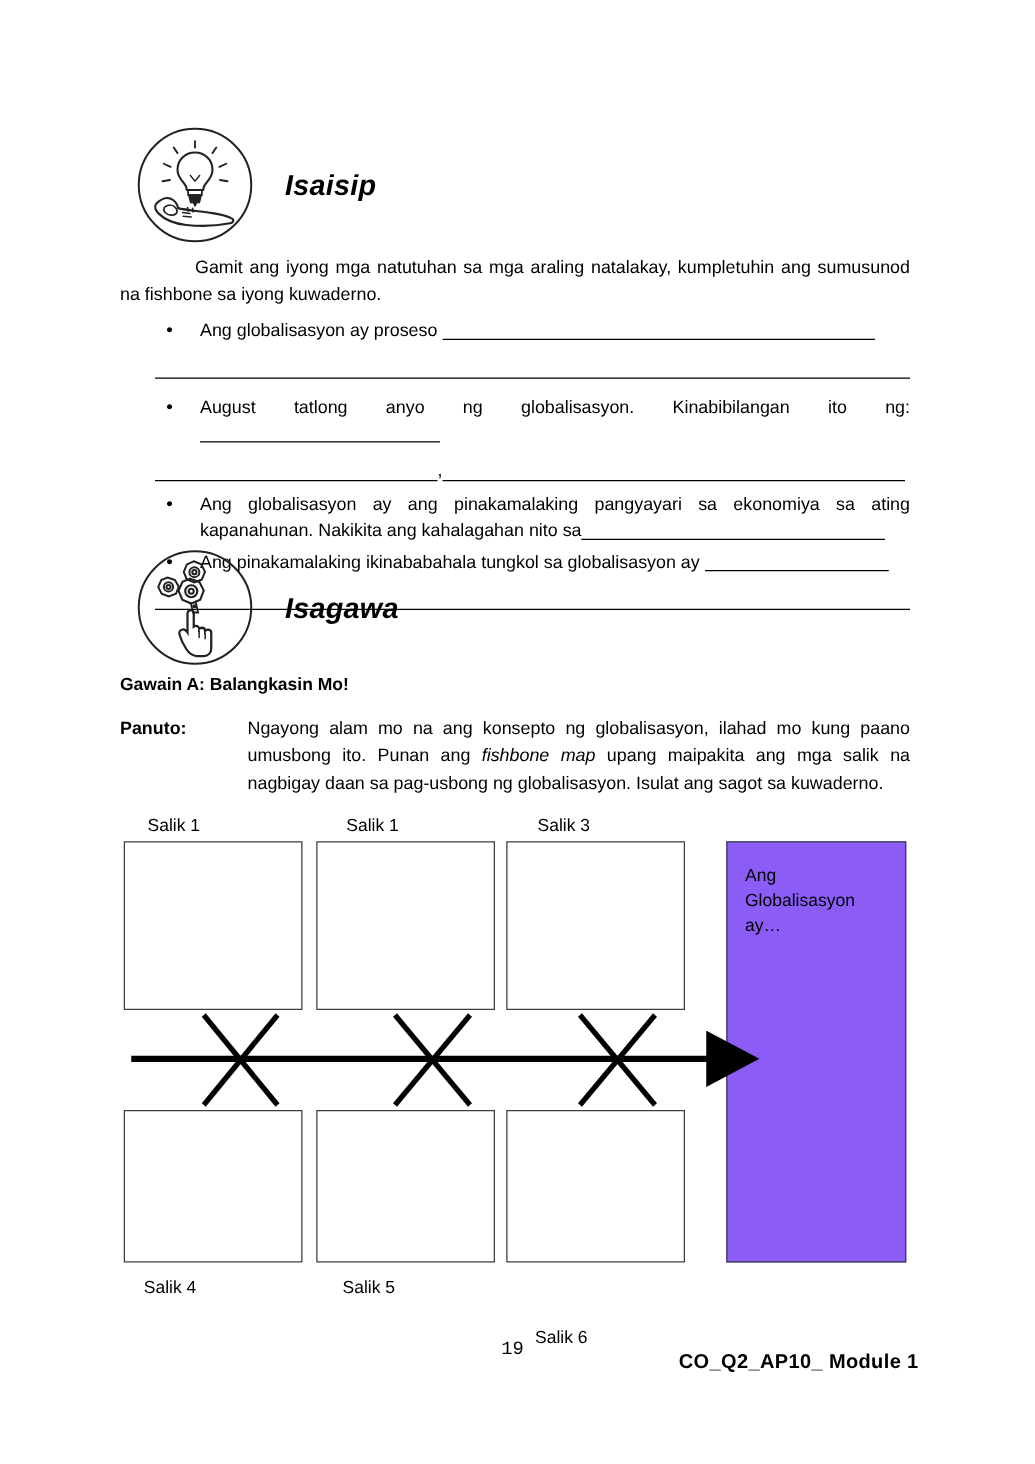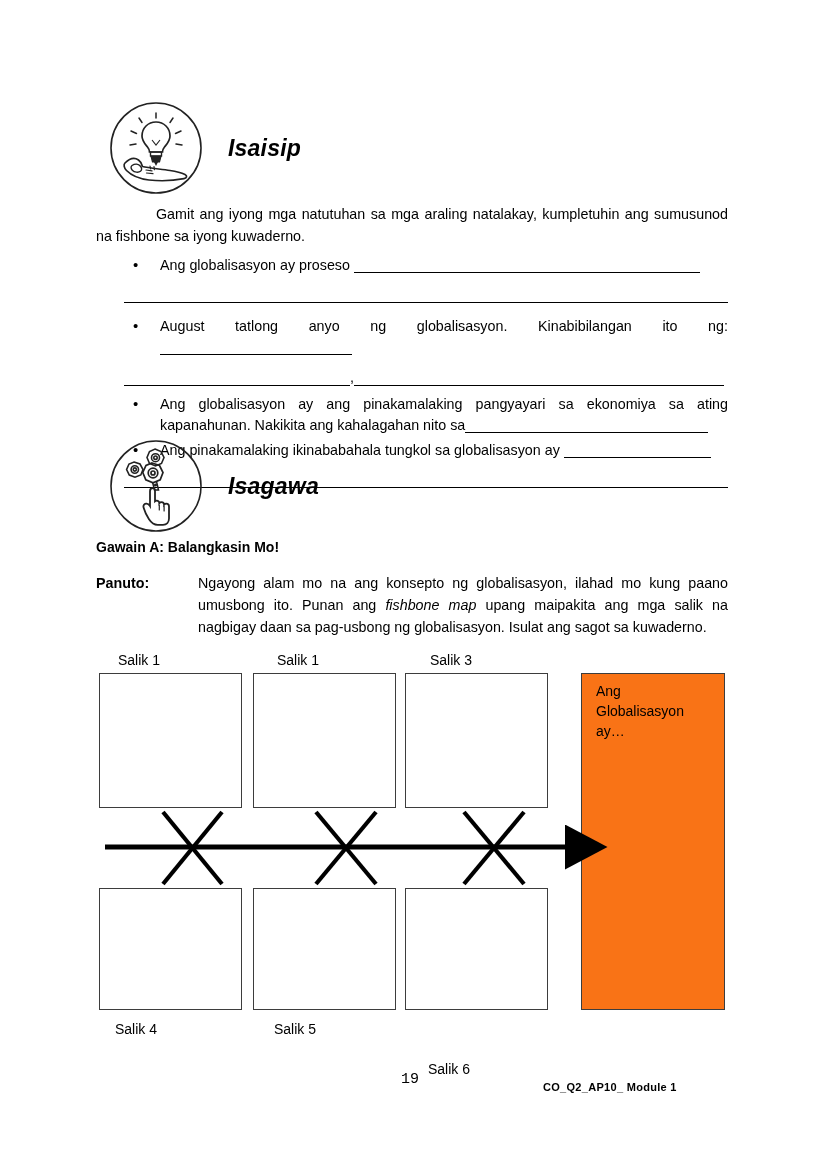--- a/index.html
+++ b/index.html
@@ -132,41 +132,41 @@
   }
   .fb-box {
     position: absolute;
     border: 1.6px solid #3d3d3d;
     background: #ffffff;
     box-sizing: border-box;
   }
   .fb-result {
     position: absolute;
     border: 1.8px solid #3d3d3d;
-    background: #f97316;
+    background: #8b5cf6;
     box-sizing: border-box;
-    padding: 7px 0 0 14px;
+    padding: 16px 0 0 14px;
     font-size: 14px;
     line-height: 20px;
   }
   .fb-label {
     position: absolute;
     font-size: 14px;
     white-space: nowrap;
   }
 
   
   .page-number {
     position: absolute;
     font-family: Liberation Mono, monospace;
     font-size: 15px;
   }
   .footer-code {
     position: absolute;
-    font-size: 11px;
+    font-size: 16px;
     font-weight: bold;
     letter-spacing: 0.3px;
     white-space: nowrap;
   }
 </style>
 </head>
 <body>
 
 <div class="page">
 

